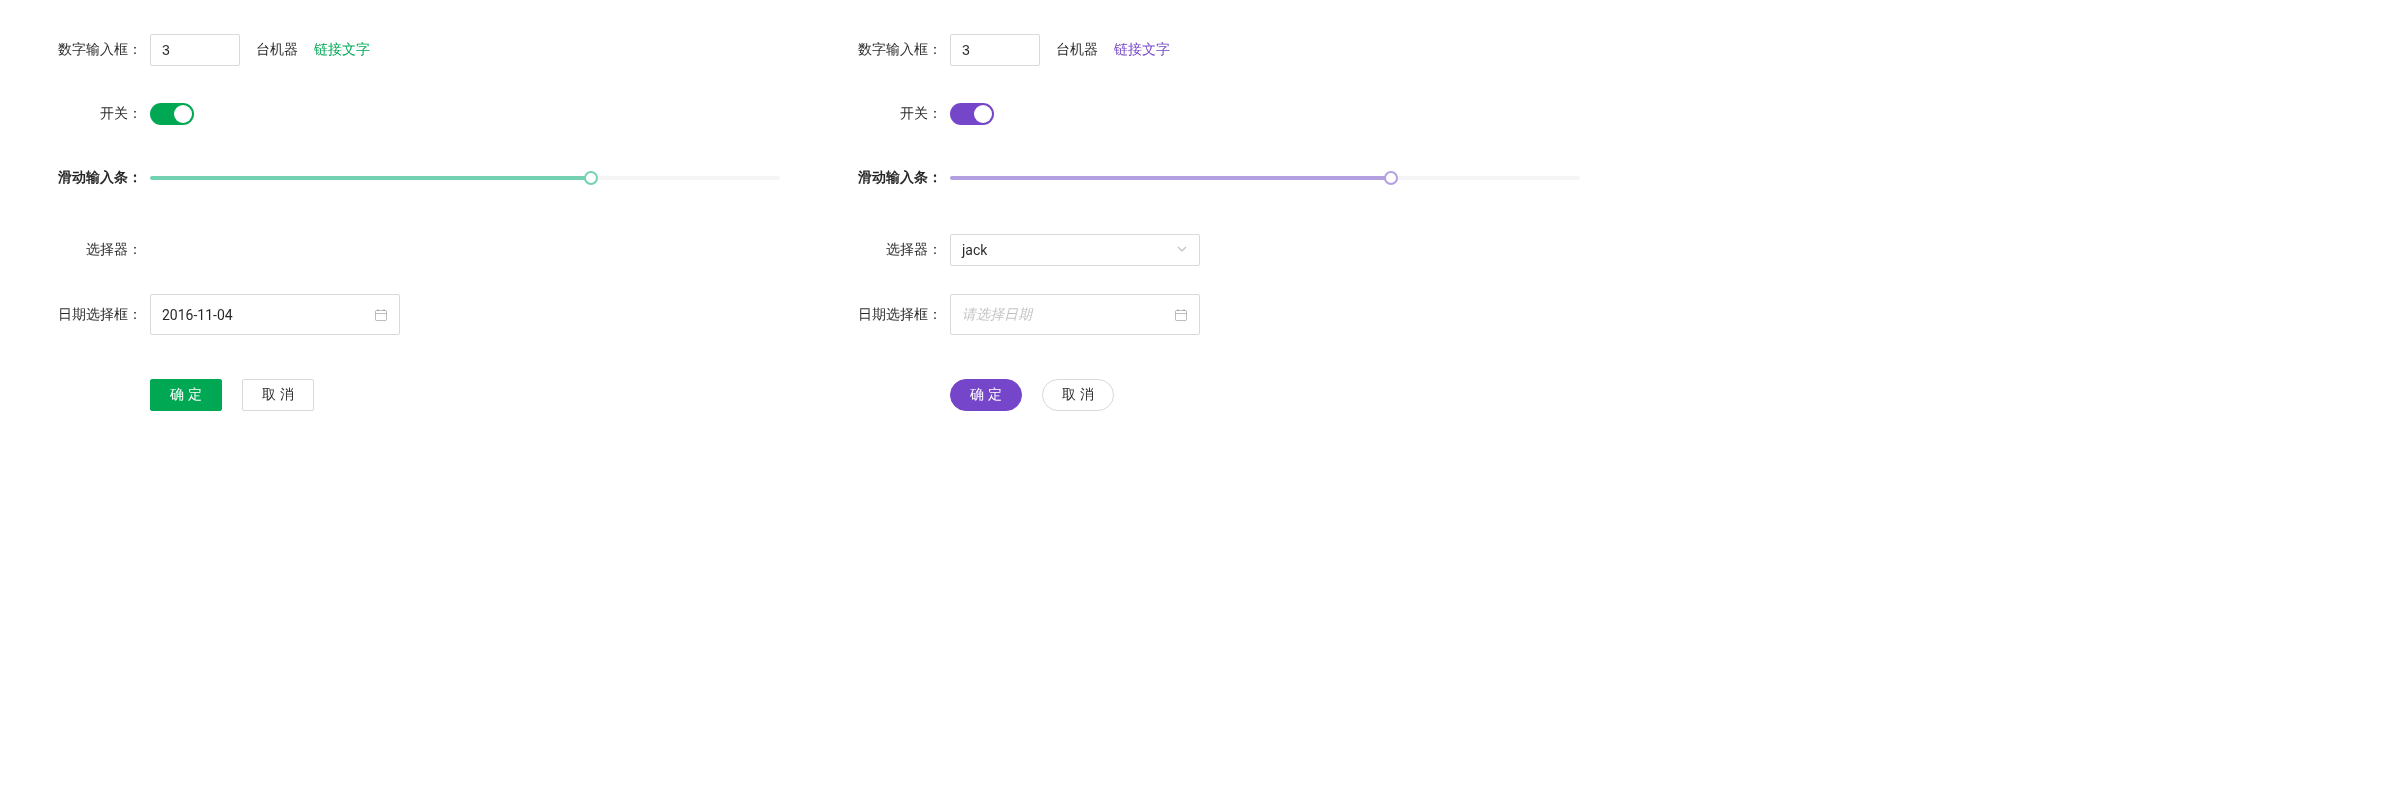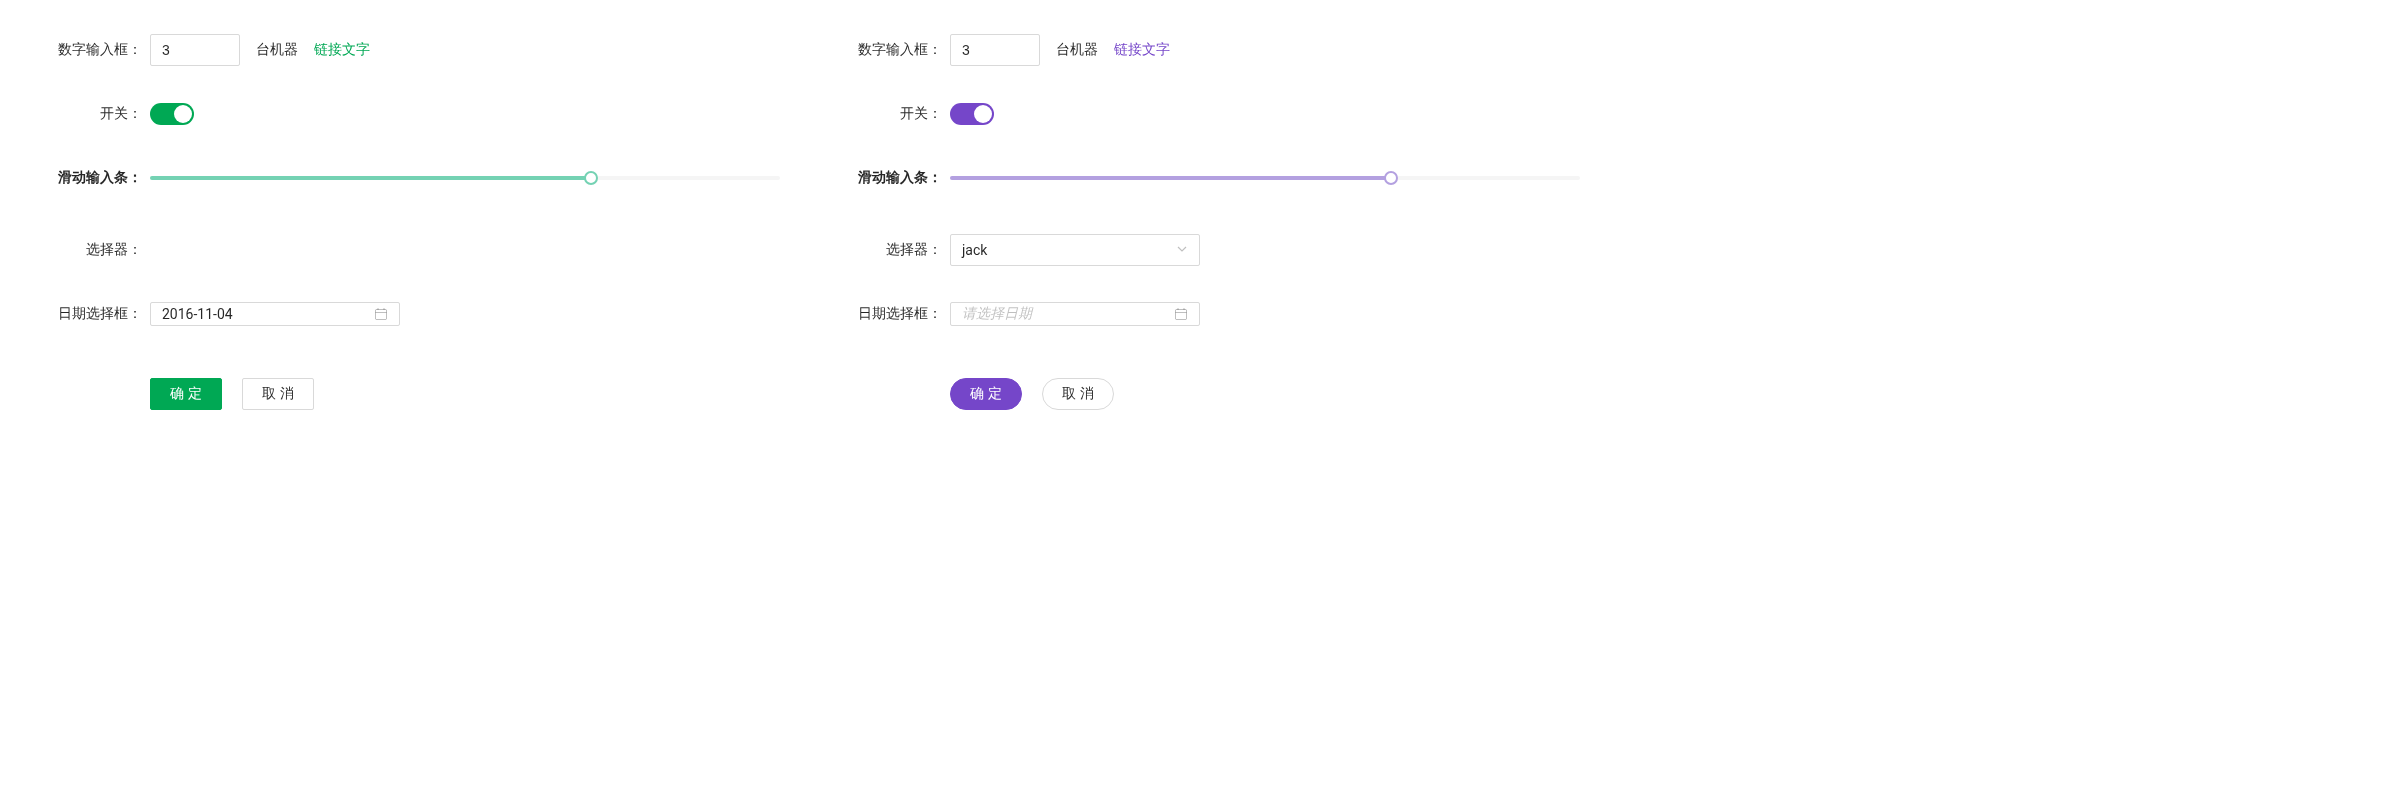--- a/index.html
+++ b/index.html
@@ -142,21 +142,21 @@
     .select-value {
       color: rgba(0,0,0,0.85);
     }
     .select-arrow {
       color: rgba(0,0,0,0.25);
       font-size: 12px;
     }
     
     .date-picker {
       width: 250px;
-      height: 24px;
+      height: 41px;
       border: 1px solid #d9d9d9;
       border-radius: 2px;
       padding: 0 11px;
       display: flex;
       align-items: center;
       justify-content: space-between;
       cursor: pointer;
     }
     .date-value {
       color: rgba(0,0,0,0.85);

